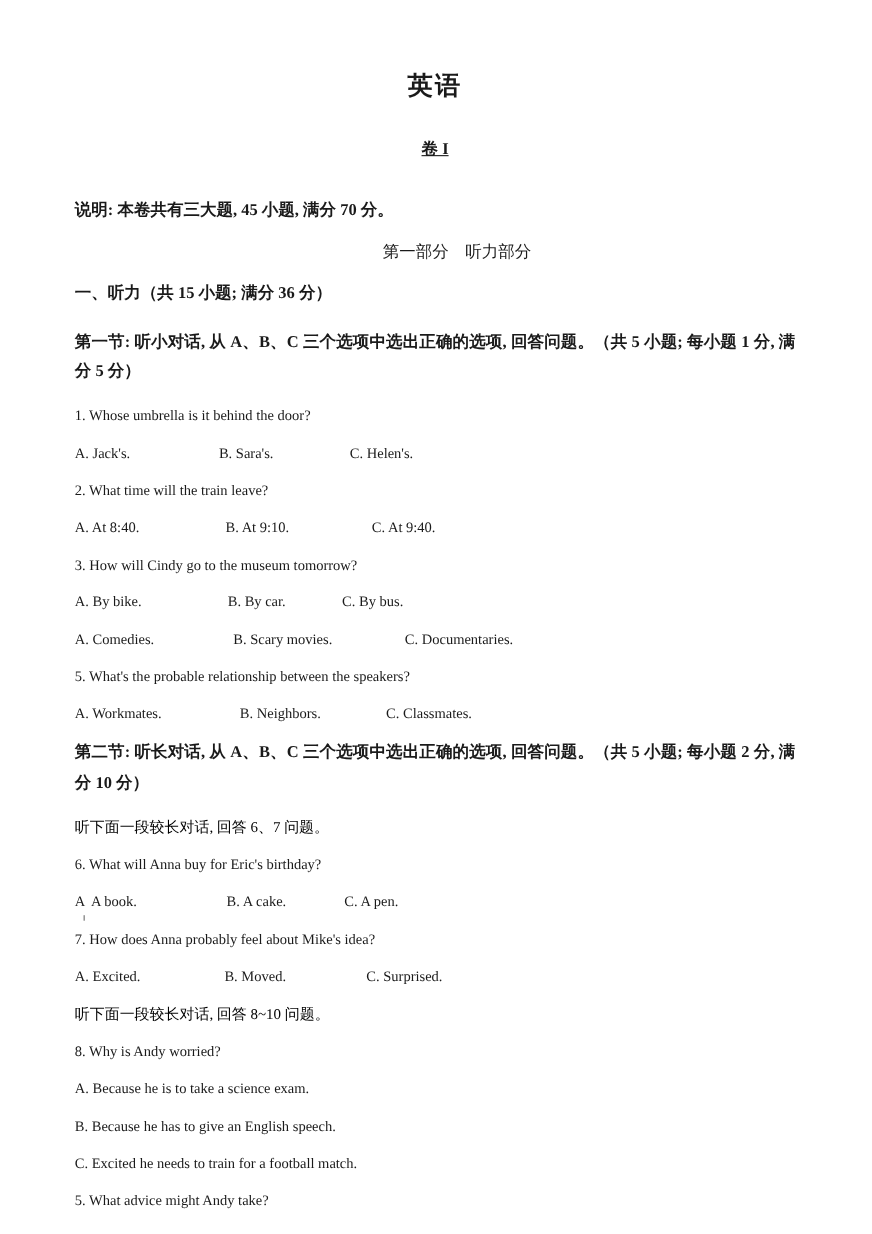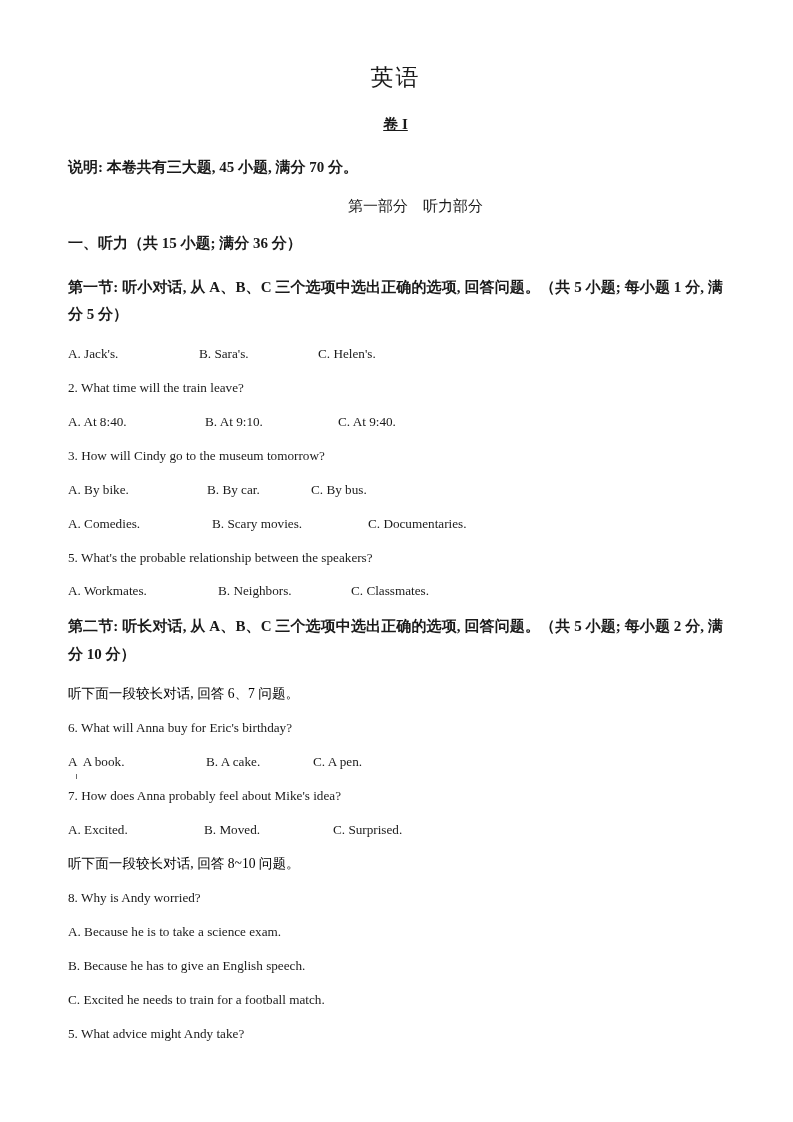--- a/index.html
+++ b/index.html
@@ -27,32 +27,32 @@
   .content {
     position: absolute;
     left: 68px;
     top: 0;
     width: 655px;
   }
 
   
   .doc-title {
     text-align: center;
-    font-weight: normal;
+    font-weight: bold;
     font-size: 23px;
     letter-spacing: 2px;
     margin: 0;
     padding-top: 64px;
     line-height: 1.25;
   }
   .doc-subtitle {
     text-align: center;
     font-weight: bold;
     font-size: 15px;
-    margin: 4px;
+    margin: 16px;
     padding-top: 18px;
     line-height: 1.25;
     text-decoration: underline;
   }
   .part-heading {
     text-align: center;
     font-weight: normal;
     font-size: 15px;
     margin: 0;
     padding-top: 16px;
@@ -157,20 +157,21 @@
     <h2 class="doc-subtitle">卷 I</h2>
 
     <p class="bold-line">说明: 本卷共有三大题, 45 小题, 满分 70 分。</p>
 
     <p class="part-heading">第一部分　听力部分</p>
 
     <p class="bold-line tight">一、听力（共 15 小题; 满分 36 分）</p>
 
     <p class="bold-line">第一节: 听小对话, 从 A、B、C 三个选项中选出正确的选项, 回答问题。（共 5 小题; 每小题 1 分, 满分 5 分）</p>
 
+    <p class="q-line">1. Whose umbrella is it behind the door?</p>
     <div class="opt-row cols-1">
       <span class="opt opt-a">A. Jack's.</span>
       <span class="opt opt-b">B. Sara's.</span>
       <span class="opt opt-c">C. Helen's.</span>
     </div>
 
     <p class="q-line">2. What time will the train leave?</p>
     <div class="opt-row cols-2">
       <span class="opt opt-a">A. At 8:40.</span>
       <span class="opt opt-b">B. At 9:10.</span>

